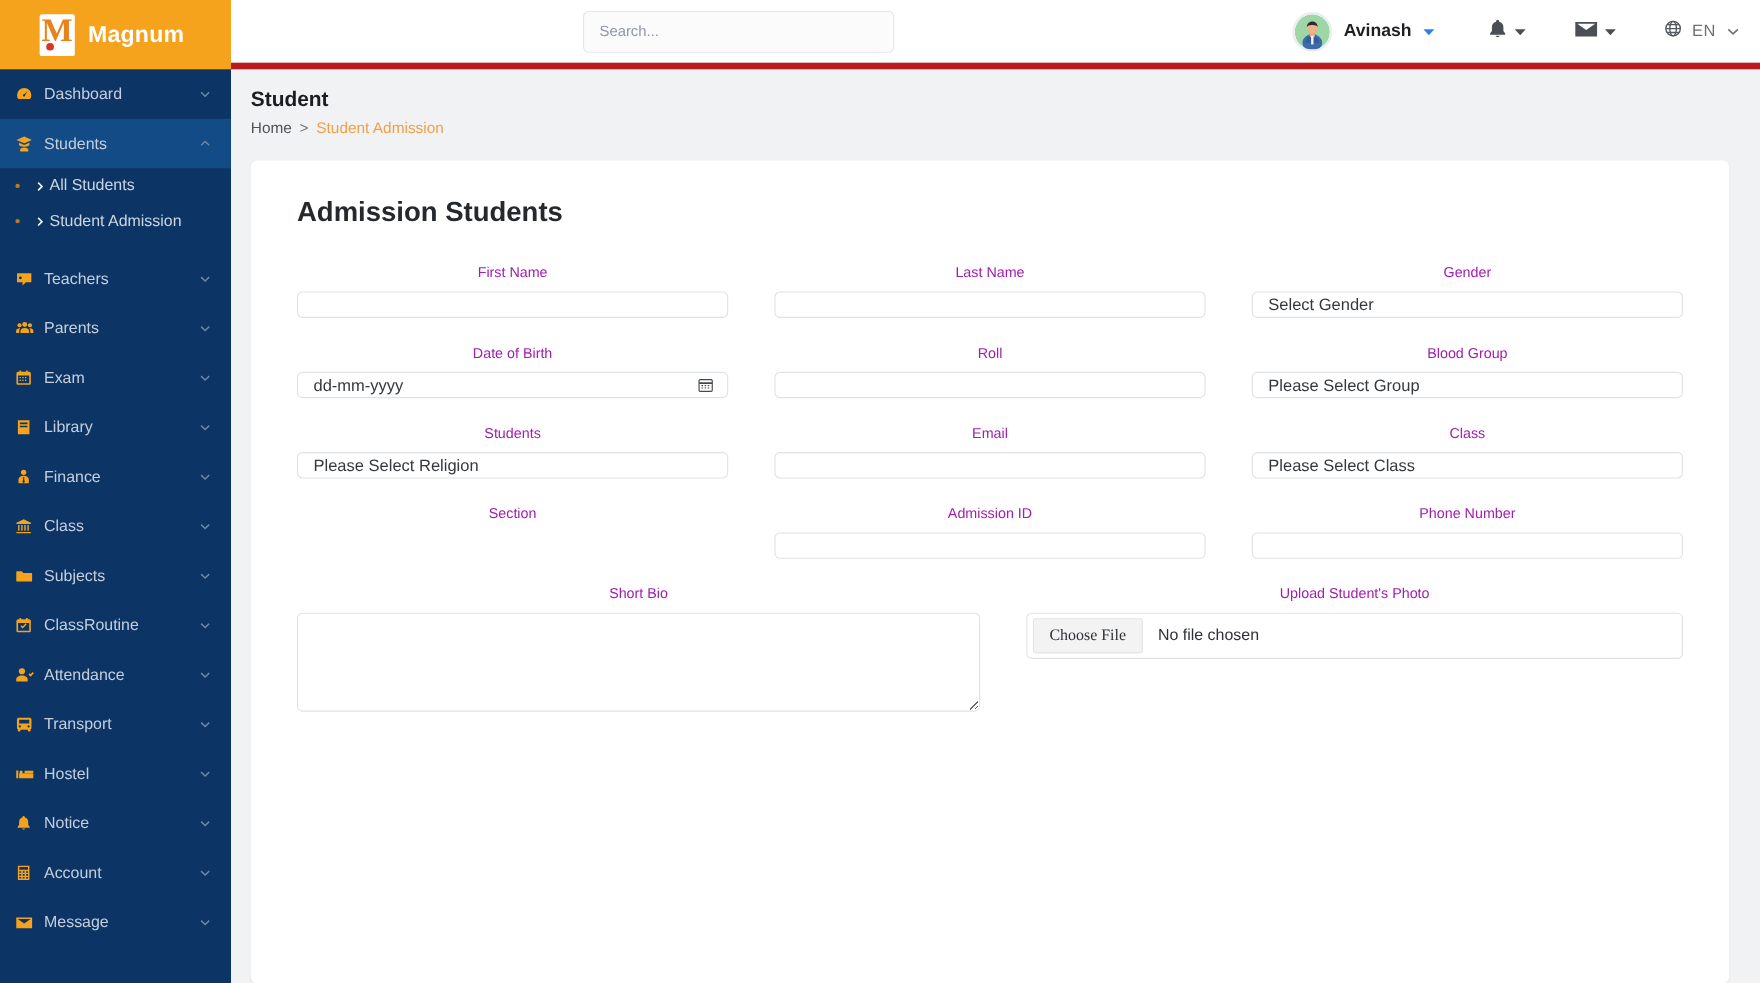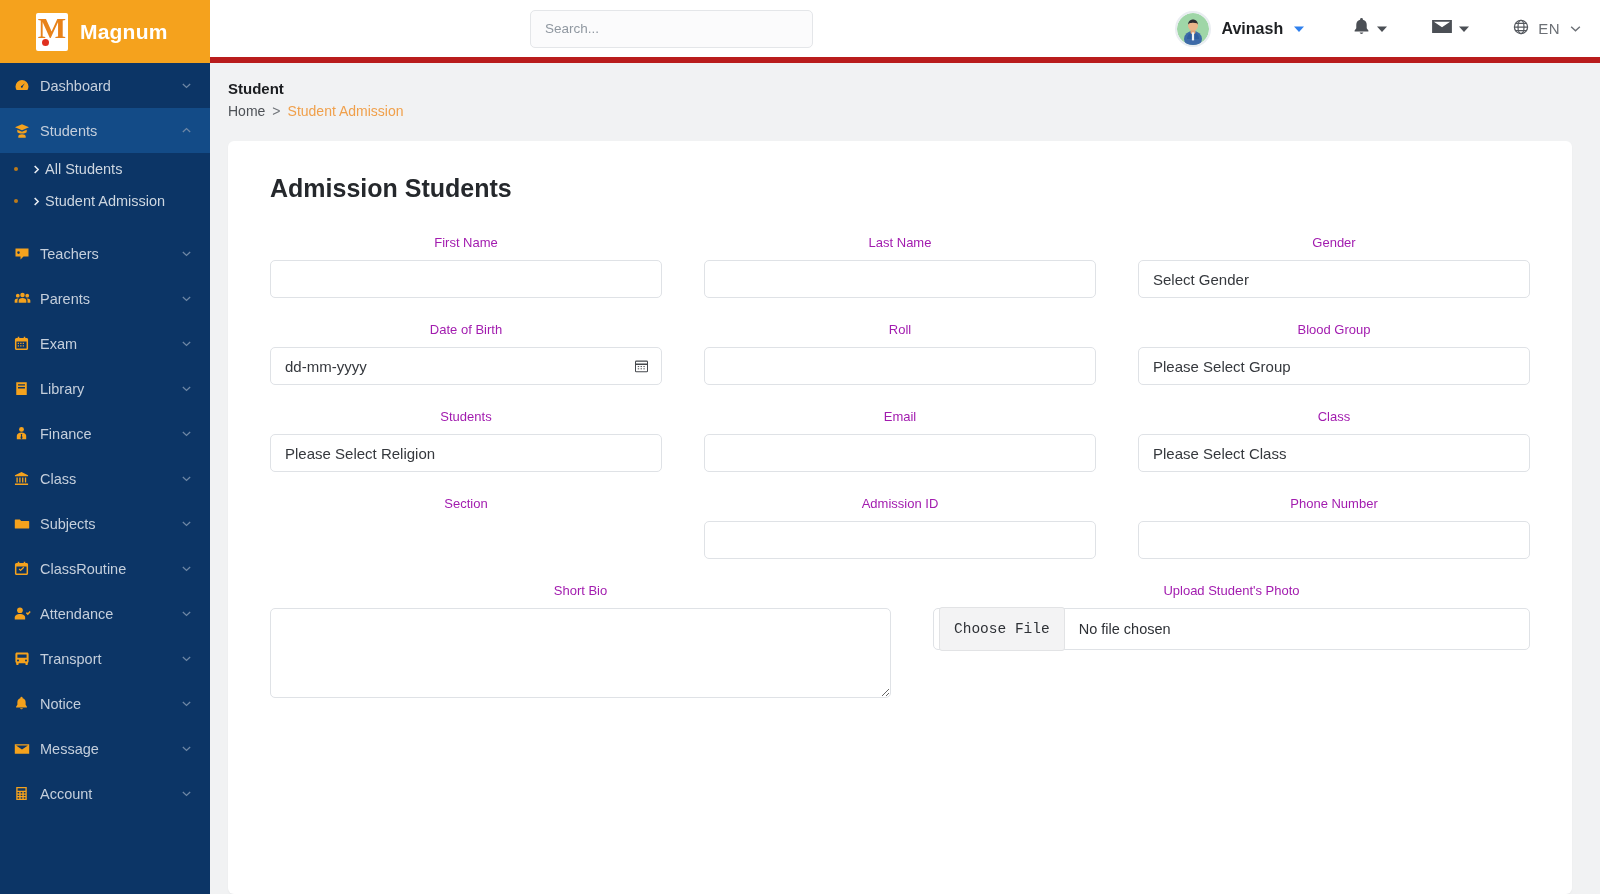--- a/index.html
+++ b/index.html
@@ -125,21 +125,21 @@
   .lang-box {
     display: flex; align-items: center; gap: 9px; cursor: pointer;
     color: #55595f;
   }
   .lang-text { font-size: 15px; color: #6c7076; letter-spacing: .5px; }
   .lang-caret { color: #6c7076; font-size: 11px; display:flex; }
 
   
   .page-head { padding: 17px 0 0 18px; }
   .page-title {
-    font-size: 15px; font-weight: 700; color: #1b1d20;
+    font-size: 19px; font-weight: 700; color: #1b1d20;
     margin-bottom: 6px;
   }
   .breadcrumb { font-size: 14px; color: #4e5257; display: flex; align-items: center; gap: 7px;}
   .breadcrumb .sep { color: #707479; }
   .breadcrumb .crumb-active { color: #f0a04b; }
   .breadcrumb a { color: #4e5257; text-decoration: none; cursor: pointer; }
 
   
   .card-wrap { padding: 22px 28px 0 18px; flex:1; overflow:hidden; }
   .card {
@@ -155,21 +155,21 @@
   .form-row {
     display: flex; gap: 18px; margin-bottom: 24px;
   }
   .form-col { flex: 1 1 0; min-width: 0; padding: 0 12px; }
   .field-label {
     display: block; font-size: 13px; color: #a21caf;
     margin-bottom: 10px;
     text-align: center;
   }
   .field-ctl {
-    width: 100%; height: 38px;
+    width: 100%; height: 24px;
     border: 1px solid #dfe2e6; border-radius: 5px;
     background: #ffffff; padding: 0 14px;
     font-size: 15px; color: #35383d;
     font-family: "Liberation Sans", sans-serif;
     outline: none;
   }
   .field-ctl::placeholder { color: #35383d; }
   .select-ctl {
     display: flex; align-items: center;
   }
@@ -191,25 +191,25 @@
     font-family: "Liberation Sans", sans-serif;
     font-size: 15px; padding: 8px 12px; outline: none;
   }
   .file-ctl {
     width: 100%; height: 42px;
     border: 1px solid #dfe2e6; border-radius: 5px;
     background: #ffffff; display: flex; align-items: center;
     padding: 4px 5px; gap: 0;
   }
   .file-btn {
-    height: 44px; padding: 0 14px;
+    height: 32px; padding: 0 14px;
     background: #f3f3f4; border: 1px solid #e2e3e5;
     border-radius: 3px; font-size: 14.5px; color: #2e3136;
     display: flex; align-items: center; cursor: pointer;
-    font-family: Liberation Mono, monospace;
+    font-family: Liberation Serif, serif;
   }
   .file-status {
     font-size: 14.5px; color: #2e3136; padding-left: 14px;
   }
 </style>
 </head>
 <body>
 
 <div class="app">
 
@@ -416,56 +416,69 @@
             </svg>
         </span>
         <span class="nav-label">Transport</span>
         <span class="nav-caret">
           <svg width="11" height="11" viewBox="0 0 12 12" fill="none" stroke="currentColor" stroke-width="1.4">
               <path d="M2 4.3 6 8.1l4-3.8"></path>
             </svg>
         </span>
       </div>
 
+      <div class="nav-item">
+        <span class="nav-ico">
+          <svg width="17" height="14" viewBox="0 0 18 14" fill="currentColor">
+              <path d="M.8 3.2h2v7.6h-2V3.2zM3.6 6h13.6v4.8H3.6V6zm1.9-2.8a1.6 1.6 0 1 1 0 3.2 1.6 1.6 0 0 1 0-3.2zm3.3.2h8.4v2.3H8.8V3.4z"></path>
+            </svg>
+        </span>
+        <span class="nav-label">Hostel</span>
+        <span class="nav-caret">
+          <svg width="11" height="11" viewBox="0 0 12 12" fill="none" stroke="currentColor" stroke-width="1.4">
+              <path d="M2 4.3 6 8.1l4-3.8"></path>
+            </svg>
+        </span>
+      </div>
 
       <div class="nav-item">
         <span class="nav-ico">
           <svg width="15" height="15" viewBox="0 0 16 16" fill="currentColor">
               <path d="M8 .8a1.2 1.2 0 0 0-1.2 1.2v.4A4.4 4.4 0 0 0 3.6 6.6v2.8L2.2 11.4v.9h11.6v-.9l-1.4-2V6.6a4.4 4.4 0 0 0-3.2-4.2V2A1.2 1.2 0 0 0 8 .8zM6.4 13.1a1.7 1.7 0 0 0 3.2 0H6.4z"></path>
             </svg>
         </span>
         <span class="nav-label">Notice</span>
         <span class="nav-caret">
           <svg width="11" height="11" viewBox="0 0 12 12" fill="none" stroke="currentColor" stroke-width="1.4">
               <path d="M2 4.3 6 8.1l4-3.8"></path>
             </svg>
         </span>
       </div>
 
       <div class="nav-item">
         <span class="nav-ico">
+          <svg width="15" height="15" viewBox="0 0 16 16" fill="currentColor">
+              <path d="M2.4 1h11.2v14H2.4V1zm1.4 1.4v2.7h8.4V2.4H3.8zm0 4v1.5h1.8V6.4H3.8zm3.3 0v1.5h1.8V6.4H7.1zm3.3 0v1.5h1.8V6.4h-1.8zM3.8 9.2v1.5h1.8V9.2H3.8zm3.3 0v1.5h1.8V9.2H7.1zm3.3 0v1.5h1.8V9.2h-1.8zM3.8 12v1.5h1.8V12H3.8zm3.3 0v1.5h1.8V12H7.1zm3.3 0v1.5h1.8V12h-1.8z"></path>
+            </svg>
+        </span>
+        <span class="nav-label">Account</span>
+        <span class="nav-caret">
+          <svg width="11" height="11" viewBox="0 0 12 12" fill="none" stroke="currentColor" stroke-width="1.4">
+              <path d="M2 4.3 6 8.1l4-3.8"></path>
+            </svg>
+        </span>
+      </div>
+
+      <div class="nav-item">
+        <span class="nav-ico">
           <svg width="16" height="14" viewBox="0 0 16 12" fill="currentColor">
               <path d="M.8 1.2h14.4v9.6H.8V1.2zm1.3 1.3L8 6.6l5.9-4.1H2.1z"></path>
             </svg>
         </span>
         <span class="nav-label">Message</span>
-        <span class="nav-caret">
-          <svg width="11" height="11" viewBox="0 0 12 12" fill="none" stroke="currentColor" stroke-width="1.4">
-              <path d="M2 4.3 6 8.1l4-3.8"></path>
-            </svg>
-        </span>
-      </div>
-
-      <div class="nav-item">
-        <span class="nav-ico">
-          <svg width="15" height="15" viewBox="0 0 16 16" fill="currentColor">
-              <path d="M2.4 1h11.2v14H2.4V1zm1.4 1.4v2.7h8.4V2.4H3.8zm0 4v1.5h1.8V6.4H3.8zm3.3 0v1.5h1.8V6.4H7.1zm3.3 0v1.5h1.8V6.4h-1.8zM3.8 9.2v1.5h1.8V9.2H3.8zm3.3 0v1.5h1.8V9.2H7.1zm3.3 0v1.5h1.8V9.2h-1.8zM3.8 12v1.5h1.8V12H3.8zm3.3 0v1.5h1.8V12H7.1zm3.3 0v1.5h1.8V12h-1.8z"></path>
-            </svg>
-        </span>
-        <span class="nav-label">Account</span>
         <span class="nav-caret">
           <svg width="11" height="11" viewBox="0 0 12 12" fill="none" stroke="currentColor" stroke-width="1.4">
               <path d="M2 4.3 6 8.1l4-3.8"></path>
             </svg>
         </span>
       </div>
 
     </nav>
   </aside>
 

